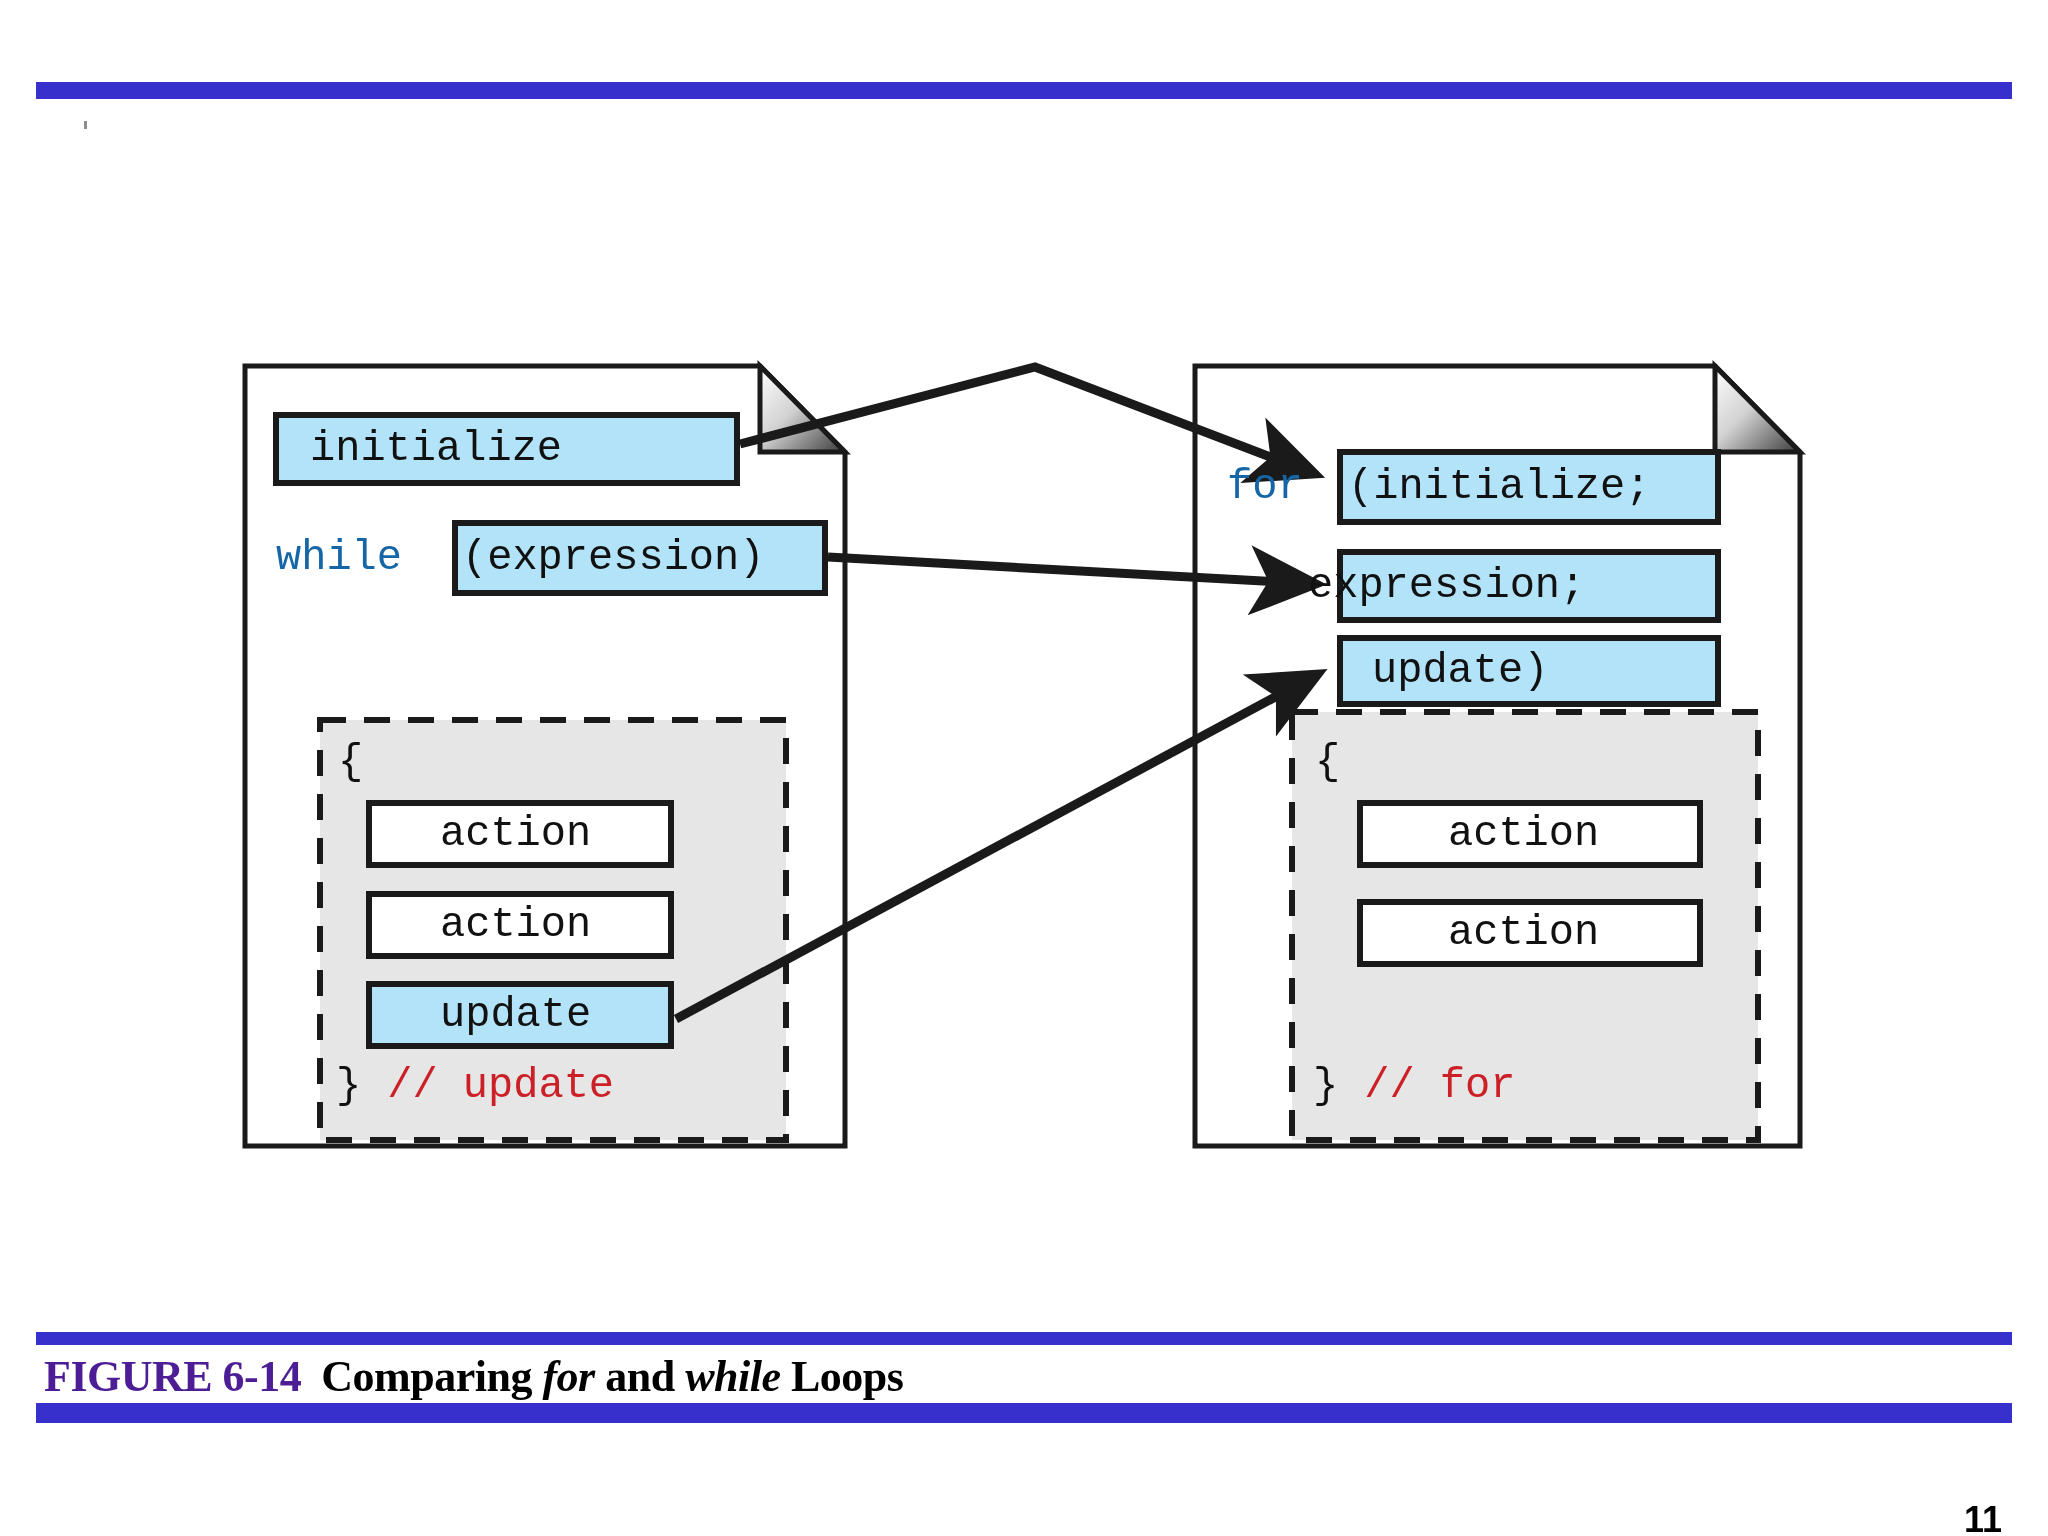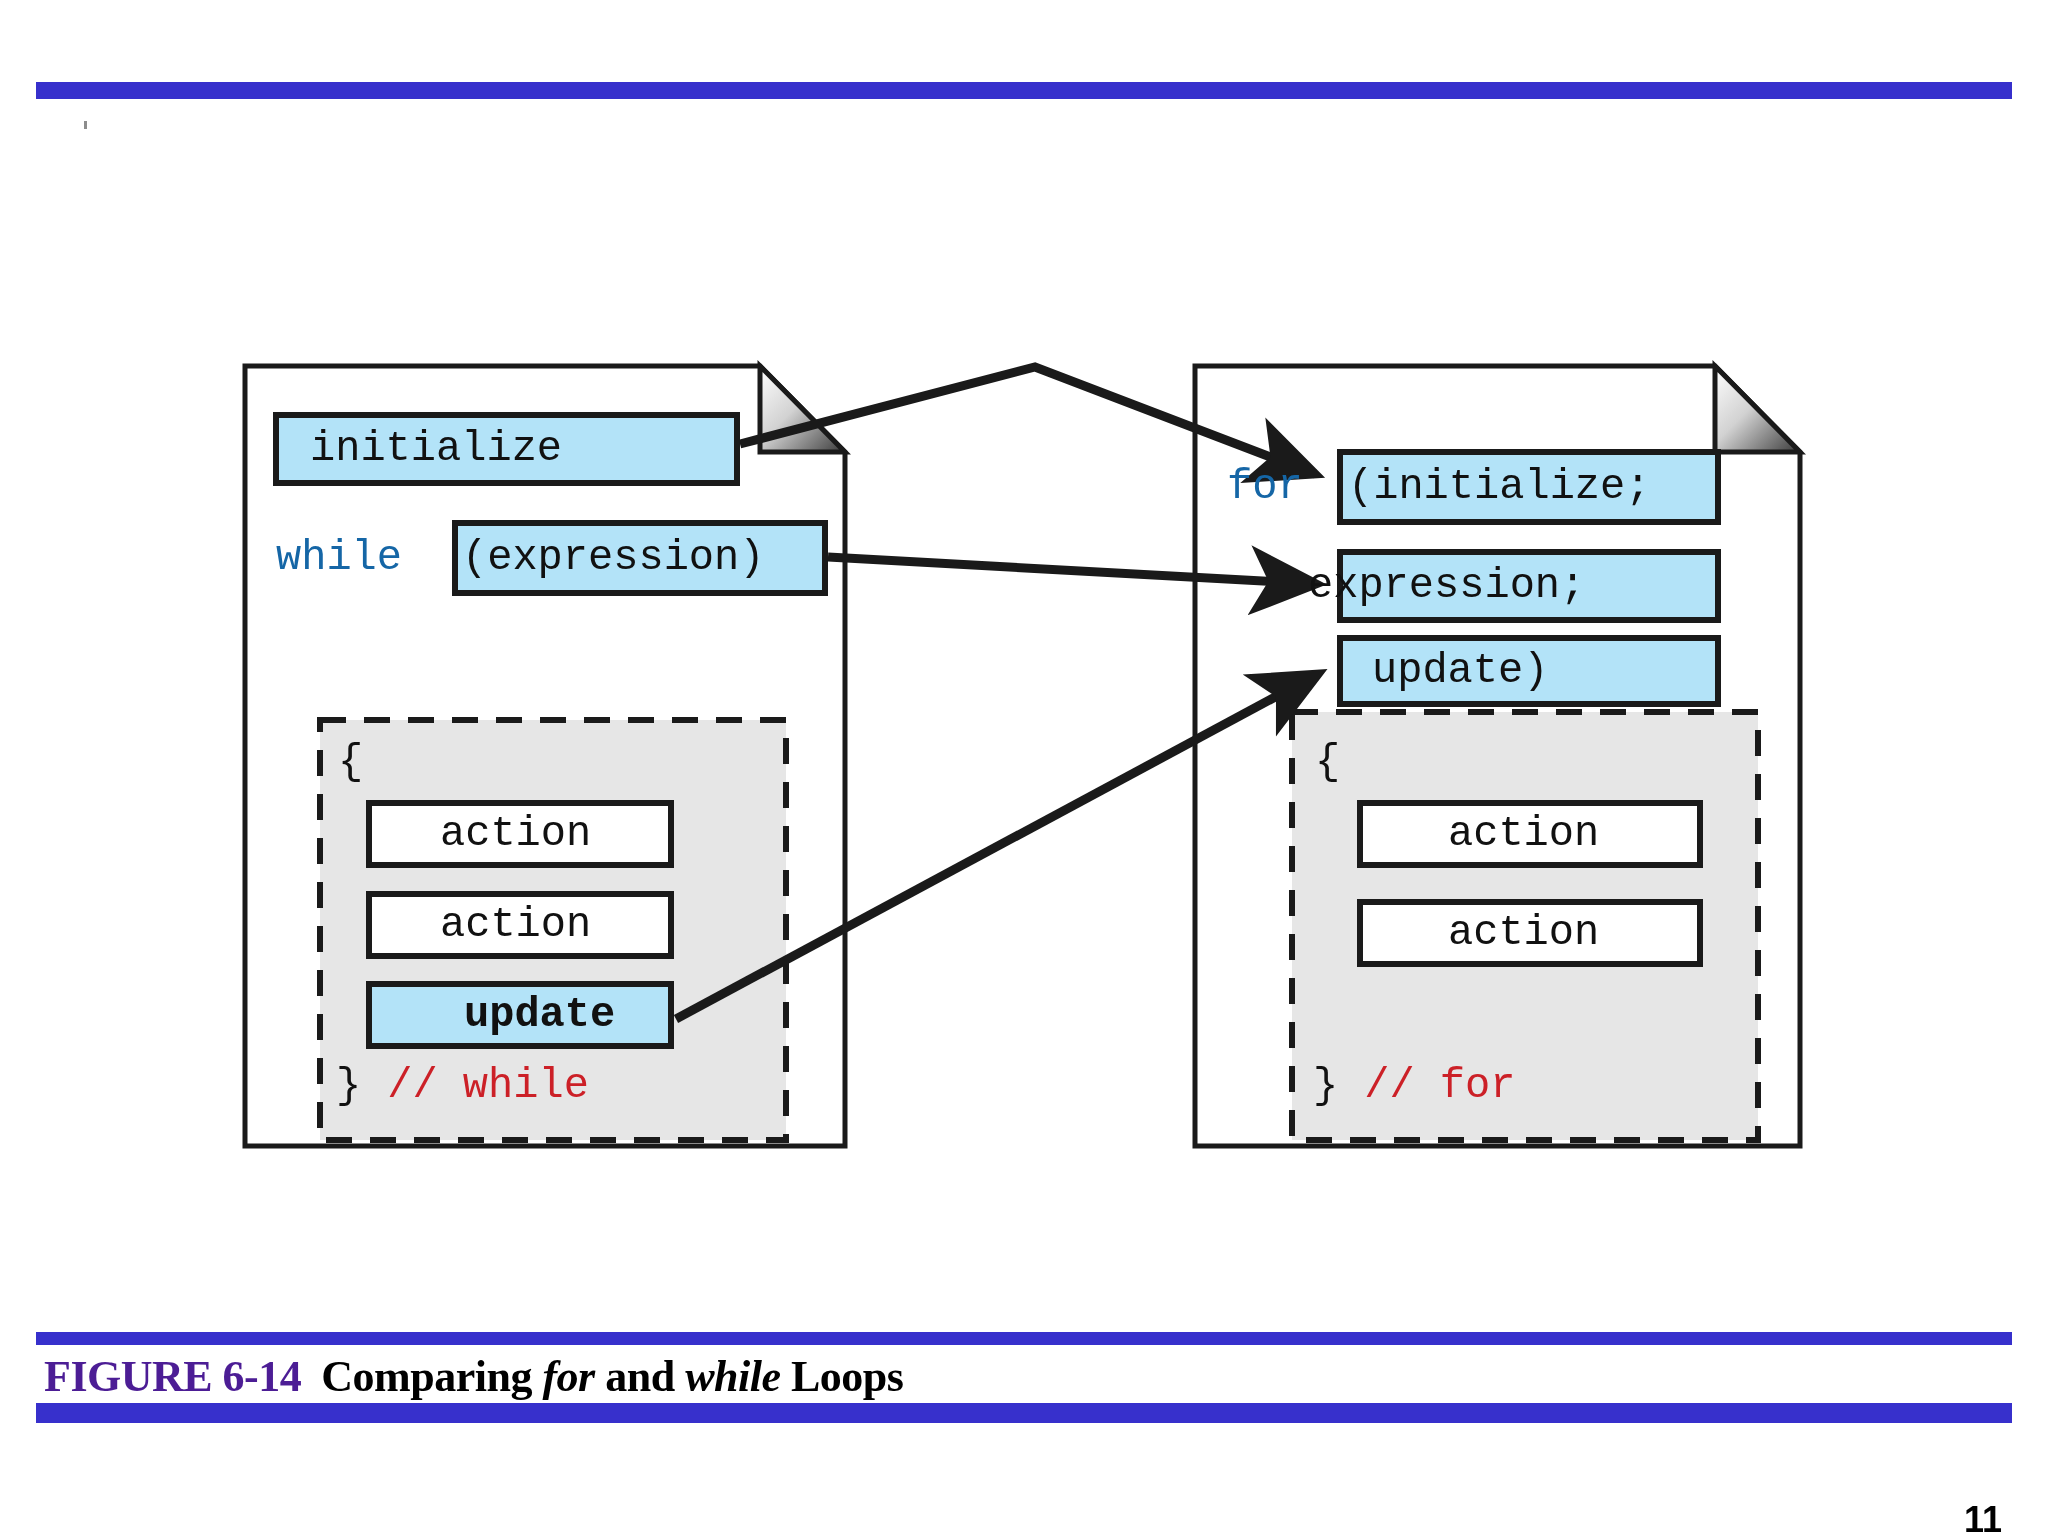--- a/index.html
+++ b/index.html
@@ -148,26 +148,26 @@
   <div class="codelabel kw" style="left:276px; top:479px; height:70px;">while</div>
 
   <div class="codebox" style="left:462px; top:479px; height:70px;">(expression)</div>
 
   <div class="codelabel brace" style="left:338px; top:690px; height:56px;">{</div>
 
   <div class="codebox" style="left:440px; top:759px; height:62px;">action</div>
 
   <div class="codebox" style="left:440px; top:850px; height:62px;">action</div>
 
-  <div class="codebox" style="left:464px; top:940px; height:62px;font-weight:bold;">update</div>
+  <div class="codebox" style="left:440px; top:940px; height:62px;">update</div>
 
   <div class="codelabel" style="left:336px; top:1014px; height:56px;">
     <span class="brace">}</span>
     <span style="display:inline-block;width:26px;"></span>
-    <span class="cmt">// while</span>
+    <span class="cmt">// update</span>
   </div>
 
   <div class="codelabel kw" style="left:1227px; top:408px; height:70px;">for</div>
 
   <div class="codebox" style="left:1348px; top:408px; height:70px;">(initialize;</div>
 
   <div class="codebox" style="left:1308px; top:508px; height:68px;">expression;</div>
 
   <div class="codebox" style="left:1372px; top:594px; height:66px;">update)</div>
 

